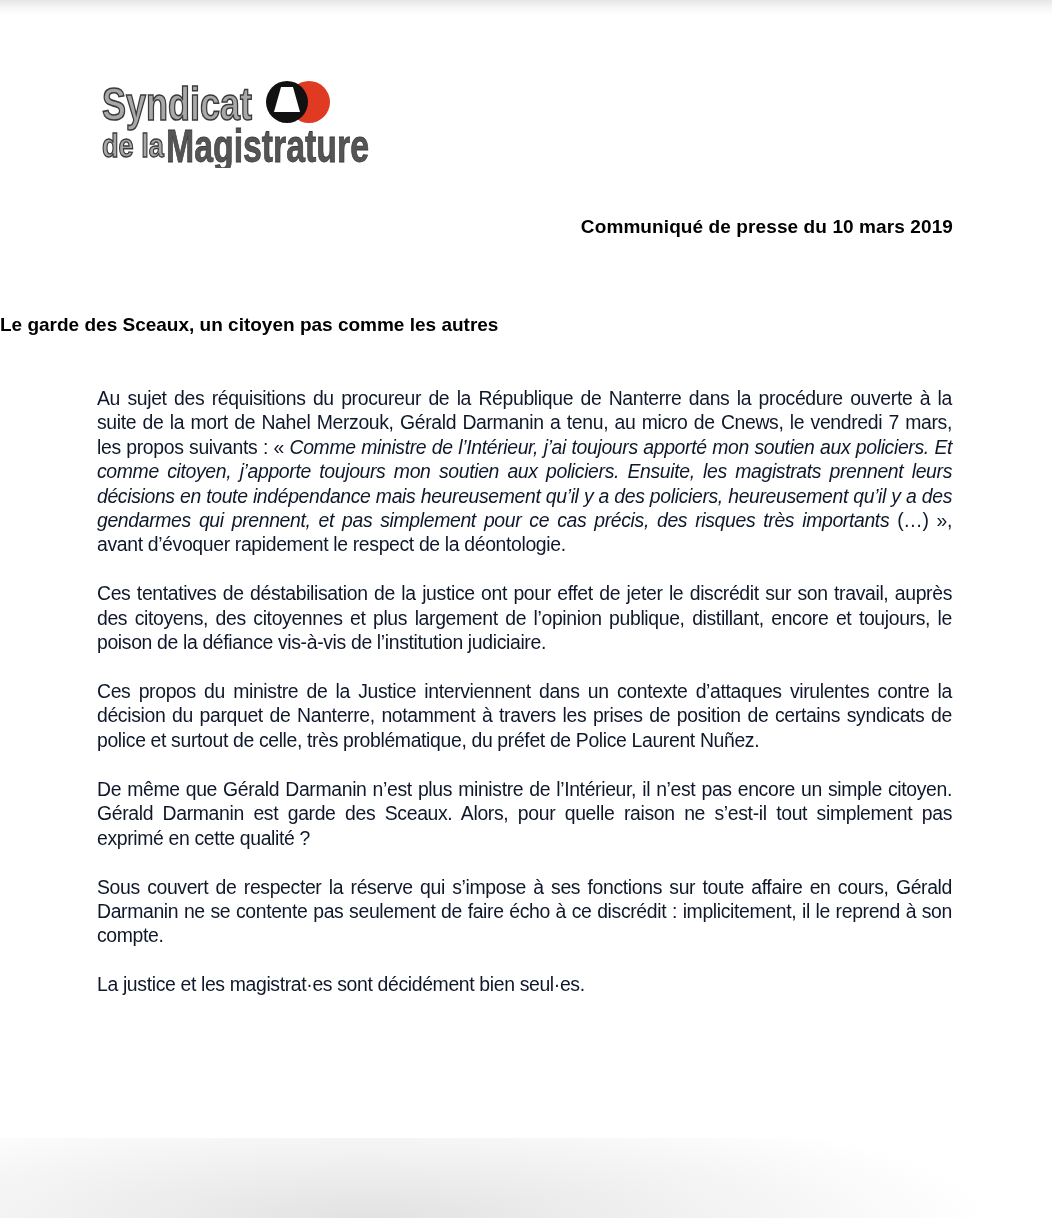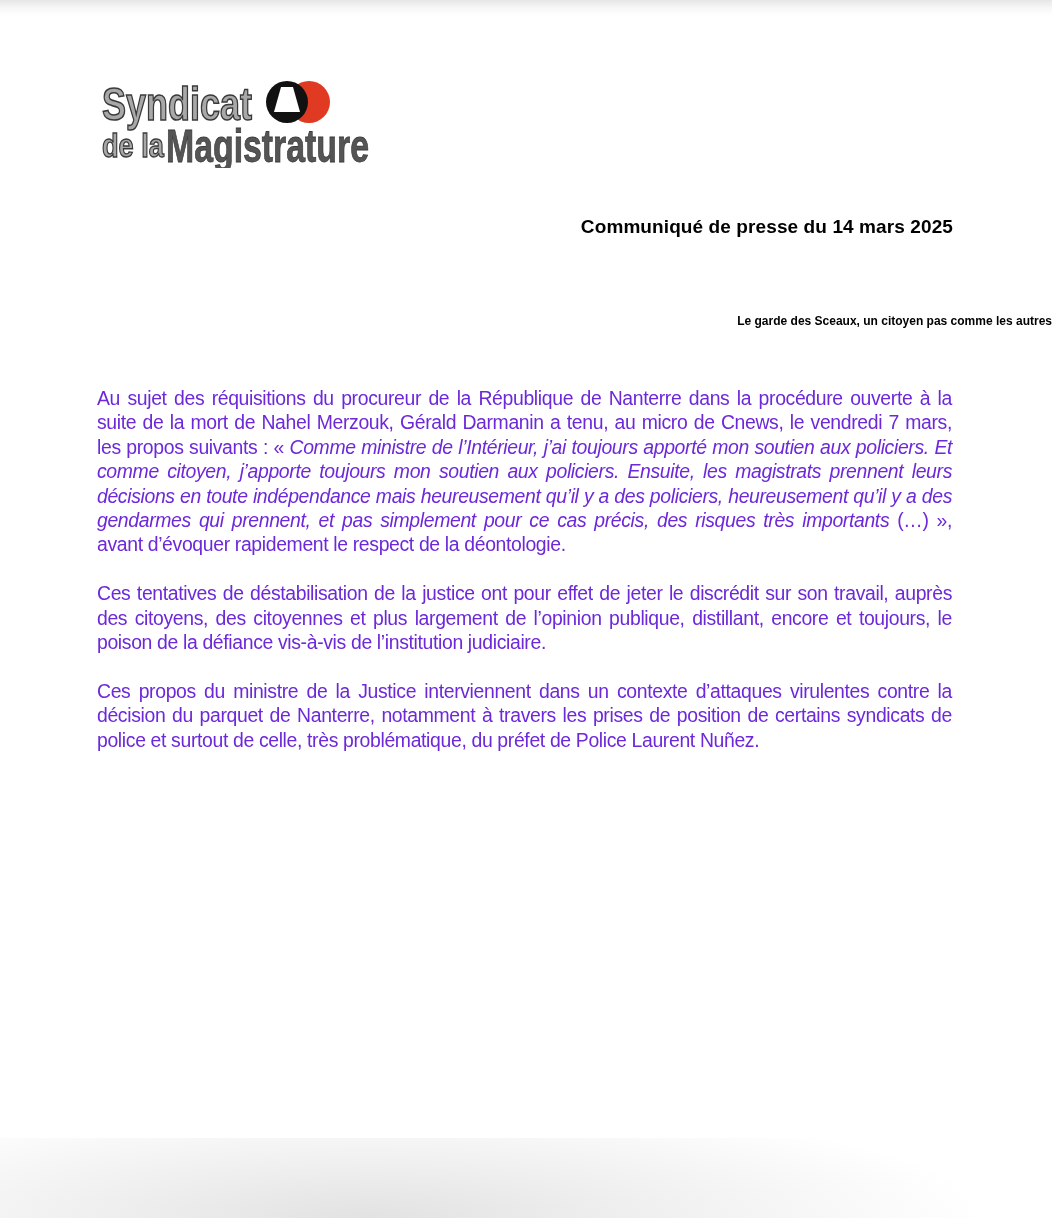--- a/index.html
+++ b/index.html
@@ -42,33 +42,33 @@
       font-size: 19px;
       font-weight: bold;
       color: #000;
       letter-spacing: 0.1px;
     }
     .title {
       position: absolute;
       left: 0;
       top: 314px;
       width: 1052px;
-      text-align: right;
-      font-size: 12px;
+      text-align: left;
+      font-size: 19px;
       font-weight: bold;
       color: #000;
     }
     .body-text {
       position: absolute;
       left: 97px;
       top: 386px;
       width: 855px;
       font-size: 19.4px;
       line-height: 24.4px;
-      color: #6d28d9;
+      color: #0f172a;
       font-stretch: condensed;
     }
     .body-text p {
       margin: 0 0 24.5px 0;
       text-align: justify;
       letter-spacing: -0.35px;
     }
     .body-text p.last {
       text-align: left;
     }
@@ -88,23 +88,26 @@
     <path d="M181 11 L193 11 L200 36 L174 36 Z" fill="#ffffff"></path>
 
     <text x="2" y="44" font-family="'Liberation Sans', sans-serif" font-weight="bold" font-size="47" fill="#a8a8a8" stroke="#3a3a3a" stroke-width="1.6" textLength="150" lengthAdjust="spacingAndGlyphs">Syndicat</text>
 
     <text x="2" y="81" font-family="'Liberation Sans', sans-serif" font-weight="bold" font-size="34" fill="#a8a8a8" stroke="#3a3a3a" stroke-width="1.4" textLength="62" lengthAdjust="spacingAndGlyphs">de la</text>
 
     <text x="66" y="86" font-family="'Liberation Sans', sans-serif" font-weight="bold" font-size="46" fill="#555555" stroke="#3a3a3a" stroke-width="0.8" textLength="203" lengthAdjust="spacingAndGlyphs">Magistrature</text>
   </svg>
 </div>
 
-<div class="press-date">Communiqué de presse du 14 mars 2025</div>
+<div class="press-date">Communiqué de presse du 10 mars 2019</div>
 
 <div class="title">Le garde des Sceaux, un citoyen pas comme les autres</div>
 
 <div class="body-text">
   <p><span>Au sujet des réquisitions du procureur de la République de Nanterre dans la procédure ouverte à la suite de la mort de Nahel Merzouk, Gérald Darmanin a tenu, au micro de Cnews, le vendredi 7 mars, les propos suivants : « </span><em>Comme ministre de l’Intérieur, j’ai toujours apporté mon soutien aux policiers. Et comme citoyen, j’apporte toujours mon soutien aux policiers. Ensuite, les magistrats prennent leurs décisions en toute indépendance mais heureusement qu’il y a des policiers, heureusement qu’il y a des gendarmes qui prennent, et pas simplement pour ce cas précis, des risques très importants</em><span> (…) », avant d’évoquer rapidement le respect de la déontologie.</span></p>
   <p>Ces tentatives de déstabilisation de la justice ont pour effet de jeter le discrédit sur son travail, auprès des citoyens, des citoyennes et plus largement de l’opinion publique, distillant, encore et toujours, le poison de la défiance vis-à-vis de l’institution judiciaire.</p>
   <p>Ces propos du ministre de la Justice interviennent dans un contexte d’attaques virulentes contre la décision du parquet de Nanterre, notamment à travers les prises de position de certains syndicats de police et surtout de celle, très problématique, du préfet de Police Laurent Nuñez.</p>
+  <p>De même que Gérald Darmanin n’est plus ministre de l’Intérieur, il n’est pas encore un simple citoyen. Gérald Darmanin est garde des Sceaux. Alors, pour quelle raison ne s’est-il tout simplement pas exprimé en cette qualité ?</p>
+  <p>Sous couvert de respecter la réserve qui s’impose à ses fonctions sur toute affaire en cours, Gérald Darmanin ne se contente pas seulement de faire écho à ce discrédit : implicitement, il le reprend à son compte.</p>
+  <p class="last">La justice et les magistrat·es sont décidément bien seul·es.</p>
 </div>
 
 <div class="bottom-shade"></div>
 
 </body></html>

